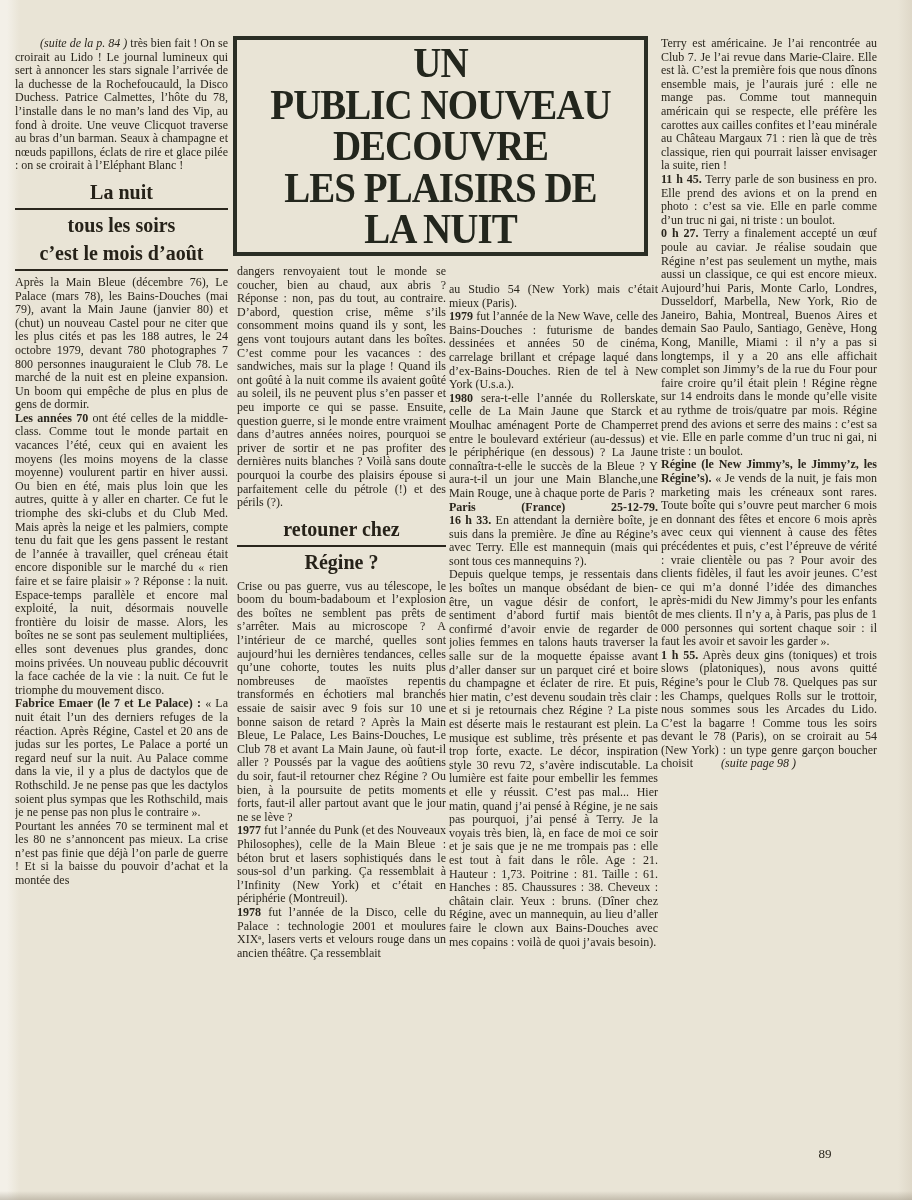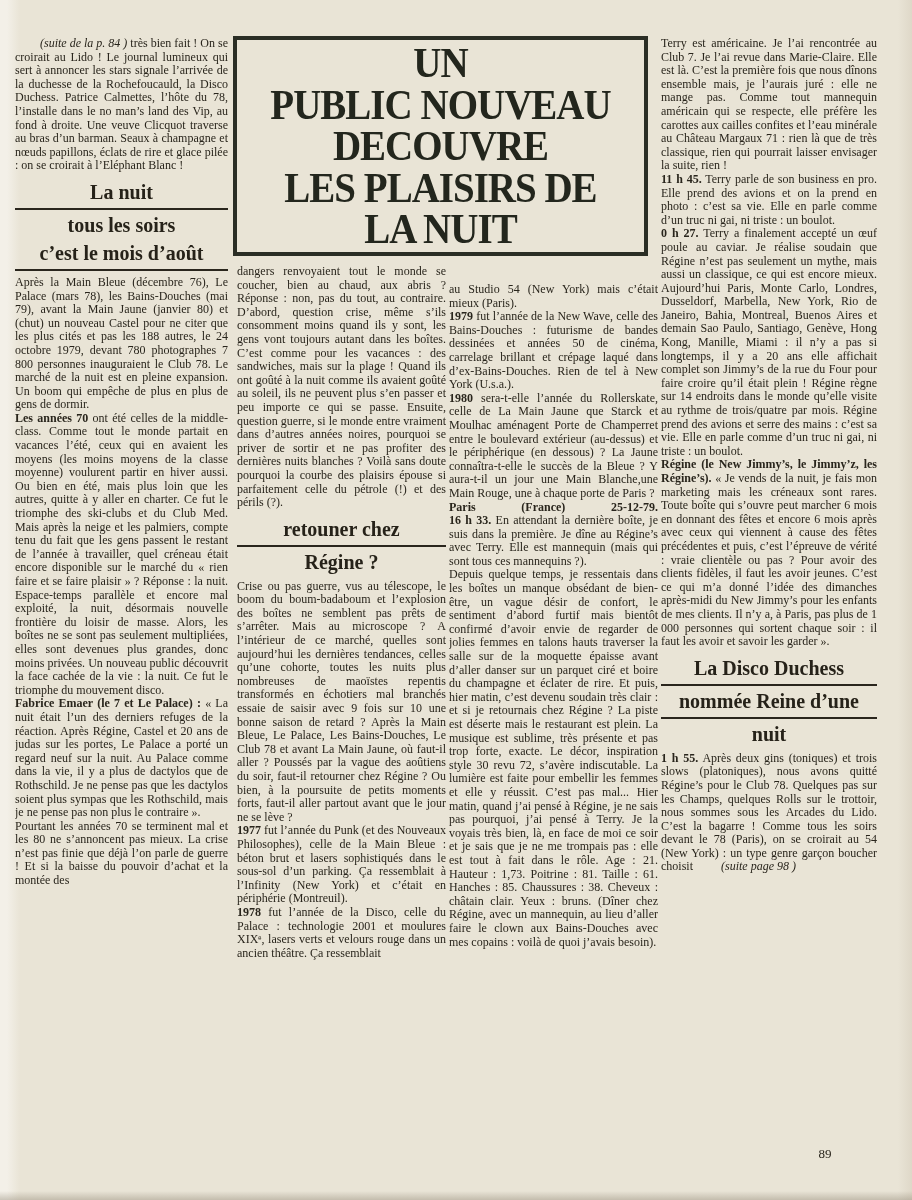--- a/index.html
+++ b/index.html
@@ -119,23 +119,18 @@
     <p class="para"><b>1980</b><span> sera-t-elle l’année du Rollerskate, celle de La Main Jaune que Starck et Moulhac aménagent Porte de Champerret entre le boulevard extérieur (au-dessus) et le périphérique (en dessous) ? La Jaune connaîtra-t-elle le succès de la Bleue ? Y aura-t-il un jour une Main Blanche,une Main Rouge, une à chaque porte de Paris ?</span></p>
     <p class="para"><span class="dateline">Paris (France) 25-12-79.</span><b>16 h 33.</b><span> En attendant la dernière boîte, je suis dans la première. Je dîne au Régine’s avec Terry. Elle est mannequin (mais qui sont tous ces mannequins ?).</span></p>
     <p class="para"><span>Depuis quelque temps, je ressentais dans les boîtes un manque obsédant de bien-être, un vague désir de confort, le sentiment d’abord furtif mais bientôt confirmé d’avoir envie de regarder de jolies femmes en talons hauts traverser la salle sur de la moquette épaisse avant d’aller danser sur un parquet ciré et boire du champagne et éclater de rire. Et puis, hier matin, c’est devenu soudain très clair : et si je retournais chez Régine ? La piste est déserte mais le restaurant est plein. La musique est sublime, très présente et pas trop forte, exacte. Le décor, inspiration style 30 revu 72, s’avère indiscutable. La lumière est faite pour embellir les femmes et elle y réussit. C’est pas mal... Hier matin, quand j’ai pensé à Régine, je ne sais pas pourquoi, j’ai pensé à Terry. Je la voyais très bien, là, en face de moi ce soir et je sais que je ne me trompais pas : elle est tout à fait dans le rôle. Age : 21. Hauteur : 1,73. Poitrine : 81. Taille : 61. Hanches : 85. Chaussures : 38. Cheveux : châtain clair. Yeux : bruns. (Dîner chez Régine, avec un mannequin, au lieu d’aller faire le clown aux Bains-Douches avec mes copains : voilà de quoi j’avais besoin).</span></p>
   </div>
 
   <div class="col" id="col4">
     <p class="para"><span>Terry est américaine. Je l’ai rencontrée au Club 7. Je l’ai revue dans Marie-Claire. Elle est là. C’est la première fois que nous dînons ensemble mais, je l’aurais juré : elle ne mange pas. Comme tout mannequin américain qui se respecte, elle préfère les carottes aux cailles confites et l’eau minérale au Château Margaux 71 : rien là que de très classique, rien qui pourrait laisser envisager la suite, rien !</span></p>
     <p class="para"><b>11 h 45.</b><span> Terry parle de son business en pro. Elle prend des avions et on la prend en photo : c’est sa vie. Elle en parle comme d’un truc ni gai, ni triste : un boulot.</span></p>
     <p class="para"><b>0 h 27.</b><span> Terry a finalement accepté un œuf poule au caviar. Je réalise soudain que Régine n’est pas seulement un mythe, mais aussi un classique, ce qui est encore mieux. Aujourd’hui Paris, Monte Carlo, Londres, Dusseldorf, Marbella, New York, Rio de Janeiro, Bahia, Montreal, Buenos Aires et demain Sao Paulo, Santiago, Genève, Hong Kong, Manille, Miami : il n’y a pas si longtemps, il y a 20 ans elle affichait complet son Jimmy’s de la rue du Four pour faire croire qu’il était plein ! Régine règne sur 14 endroits dans le monde qu’elle visite au rythme de trois/quatre par mois. Régine prend des avions et serre des mains : c’est sa vie. Elle en parle comme d’un truc ni gai, ni triste : un boulot.</span></p>
     <p class="para"><b>Régine (le New Jimmy’s, le Jimmy’z, les Régine’s).</b><span> « Je vends de la nuit, je fais mon marketing mais les créneaux sont rares. Toute boîte qui s’ouvre peut marcher 6 mois en donnant des fêtes et encore 6 mois après avec ceux qui viennent à cause des fêtes précédentes et puis, c’est l’épreuve de vérité : vraie clientèle ou pas ? Pour avoir des clients fidèles, il faut les avoir jeunes. C’est ce qui m’a donné l’idée des dimanches après-midi du New Jimmy’s pour les enfants de mes clients. Il n’y a, à Paris, pas plus de 1 000 personnes qui sortent chaque soir : il faut les avoir et savoir les garder ».</span></p>
-    <div class="sec-heading">
-      <div class="shl">La Disco Duchess</div>
-      <div class="shl">nommée Reine d’une</div>
-      <div class="shl last">nuit</div>
-    </div>
     <p class="para"><b>1 h 55.</b><span> Après deux gins (toniques) et trois slows (platoniques), nous avons quitté Régine’s pour le Club 78. Quelques pas sur les Champs, quelques Rolls sur le trottoir, nous sommes sous les Arcades du Lido. C’est la bagarre ! Comme tous les soirs devant le 78 (Paris), on se croirait au 54 (New York) : un type genre garçon boucher choisit </span><i>(suite page 98 )</i></p>
   </div>
 
   <div class="page-number">89</div>
 
 </div>
 
 </body></html>

